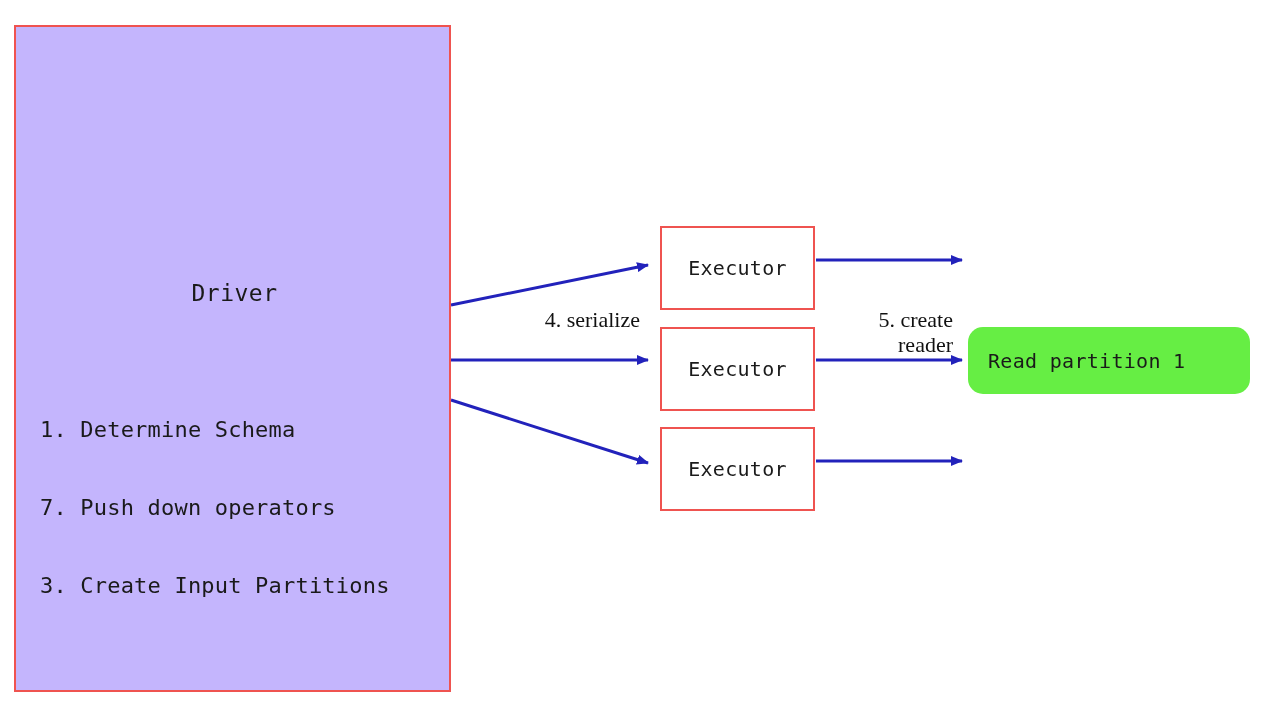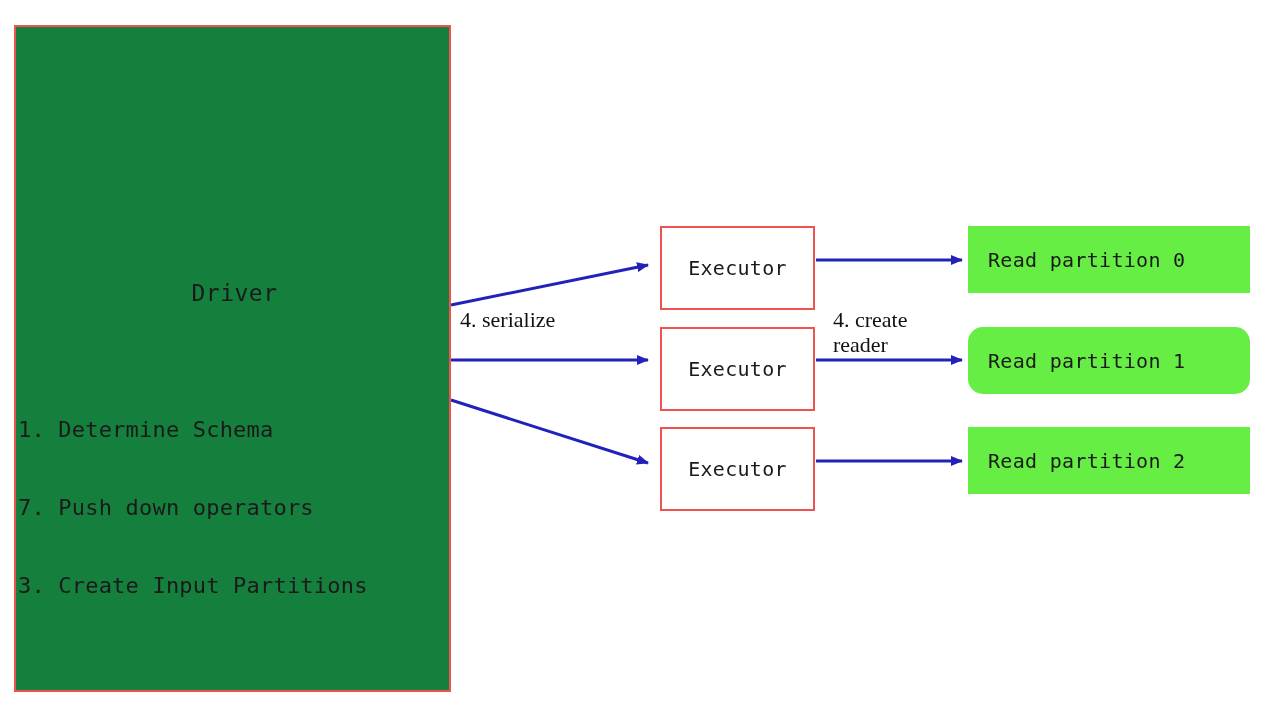--- a/index.html
+++ b/index.html
@@ -28,36 +28,36 @@
 
   
   .driver-box {
     position: absolute;
     left: 14px;
     top: 25px;
     width: 437px;
     height: 667px;
     border: 2px solid #ef5350;
     box-sizing: border-box;
-    background: #15803d;
+    background: #c4b5fd;
   }
   .driver-title {
     position: absolute;
     left: 0;
     top: 253px;
     width: 437px;
     text-align: center;
     font-family: "DejaVu Sans Mono", "Liberation Mono", monospace;
     font-size: 23px;
     color: #1a1a1a;
     letter-spacing: 0.5px;
   }
   .driver-steps {
     position: absolute;
-    left: 2px;
+    left: 24px;
     top: 338px;
     font-family: "DejaVu Sans Mono", "Liberation Mono", monospace;
     font-size: 22px;
     line-height: 26px;
     color: #1a1a1a;
     white-space: pre;
     letter-spacing: 0.2px;
   }
   .driver-steps div { white-space: pre; }
 
@@ -103,21 +103,21 @@
   .part-0 { left: 968px; top: 226px; }
   .part-1 { left: 968px; top: 327px; border-radius: 15px; }
   .part-2 { left: 968px; top: 427px; }
 
   
   .edge-label {
     position: absolute;
     font-family: "Liberation Serif", "DejaVu Serif", serif;
     font-size: 22px;
     color: #111111;
-    text-align: left;
+    text-align: right;
     line-height: 25px;
     white-space: nowrap;
   }
   .label-serialize {
     left: 460px;
     top: 307px;
     width: 180px;
   }
   .label-create {
     left: 833px;
@@ -170,31 +170,25 @@
   <div class="executor-box exec-0">
     <span class="executor-label">Executor</span>
   </div>
   <div class="executor-box exec-1">
     <span class="executor-label">Executor</span>
   </div>
   <div class="executor-box exec-2">
     <span class="executor-label">Executor</span>
   </div>
 
-  <div class="partition-box part-0">
-    <span class="partition-label">Read partition 0</span>
-  </div>
   <div class="partition-box part-1">
     <span class="partition-label">Read partition 1</span>
-  </div>
-  <div class="partition-box part-2">
-    <span class="partition-label">Read partition 2</span>
   </div>
 
   <div class="edge-label label-serialize">
     <div>4. serialize</div>
   </div>
   <div class="edge-label label-create">
-    <div>4. create</div>
+    <div>5. create</div>
     <div>reader</div>
   </div>
 
 </div>
 
 </body></html>

